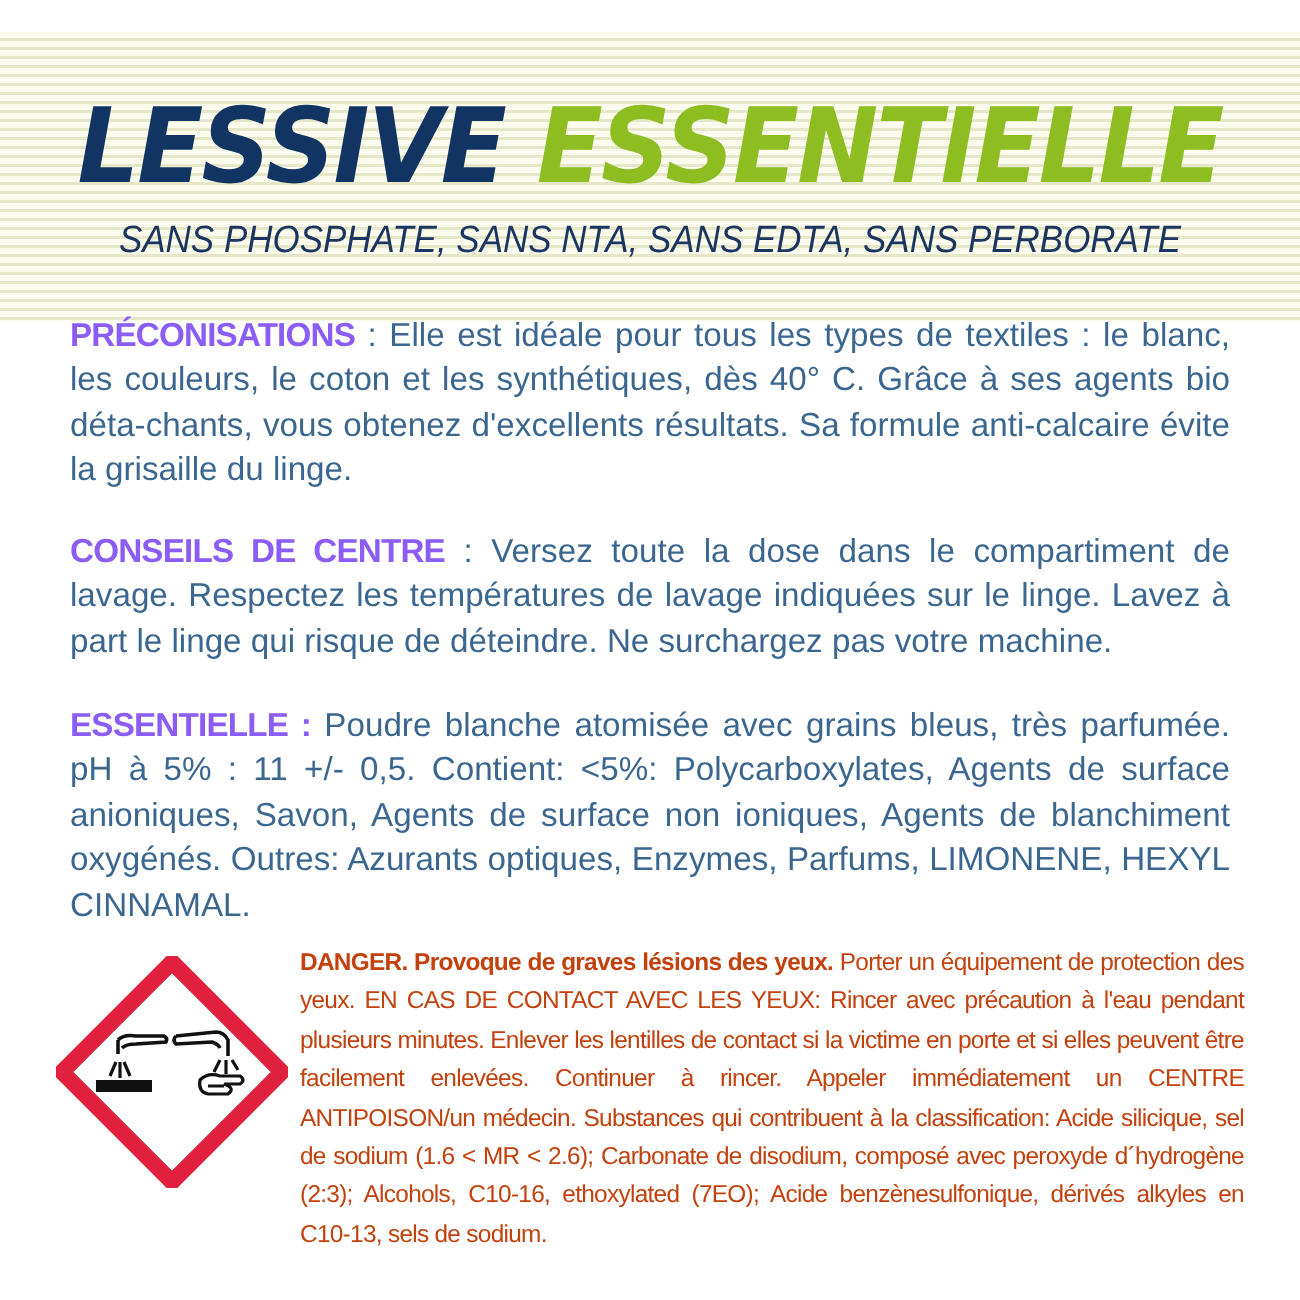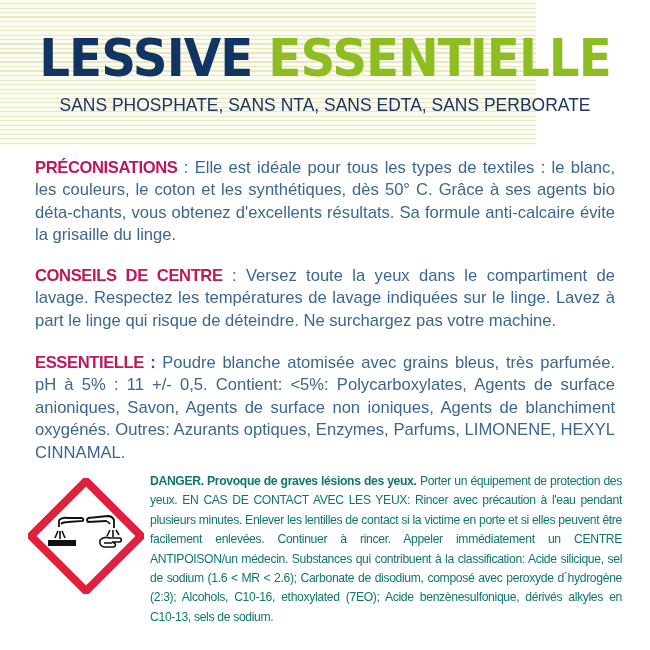--- a/index.html
+++ b/index.html
@@ -3,22 +3,23 @@
 <meta charset="utf-8">
 <style>
   html, body { margin: 0; padding: 0; }
   body {
     width: 650px; height: 650px; overflow: hidden;
     background: #ffffff;
     font-family: "Liberation Sans", "DejaVu Sans", sans-serif;
     position: relative;
   }
   .header {
-    position: absolute; left: 0; top: 0; width: 536px; height: 145px;
+    position: absolute; left: 0; top: 16px; width: 650px; height: 145px;
     background: repeating-linear-gradient(to bottom, #fbfbee 0px, #fbfbee 3px, #e6e6c8 3px, #e6e6c8 4.5px);
+    font-style: italic;
   }
   .title {
     position: absolute; left: 0; top: 30px; width: 650px; text-align: center;
     font-family: "DejaVu Sans", sans-serif; font-weight: bold;
     font-size: 52px; line-height: 56px; letter-spacing: -1px;
     transform: scaleX(0.93); transform-origin: center;
     white-space: nowrap;
   }
   .title .t1 { color: #123462; }
   .title .t2 { color: #8ebd22; }
@@ -26,52 +27,52 @@
     position: absolute; left: 0; top: 94px; width: 650px; text-align: center;
     font-family: "Liberation Sans", sans-serif; font-size: 19px; line-height: 22px;
     color: #1b3560; white-space: nowrap;
     transform: scaleX(0.92); transform-origin: center;
   }
   .section {
     position: absolute; left: 35px; width: 580px;
     font-family: "Liberation Sans", sans-serif; font-size: 16.6px; line-height: 22.4px;
     color: #3b6690; text-align: justify; text-align-last: left;
   }
-  .section .lbl { color: #be185d; font-weight: bold; letter-spacing: -0.4px; }
+  .section .lbl { color: #8b5cf6; font-weight: bold; letter-spacing: -0.4px; }
   #sec1 { top: 157px; }
   #sec2 { top: 265px; }
   #sec3 { top: 352px; }
   .pictogram {
     position: absolute; left: 28px; top: 478px; width: 116px; height: 116px;
   }
   .danger {
     position: absolute; left: 150px; top: 472px; width: 472px;
     font-family: "Liberation Sans", sans-serif; font-size: 12.2px; line-height: 19.4px;
-    color: #0f766e; text-align: justify; text-align-last: left;
+    color: #c2410c; text-align: justify; text-align-last: left;
     letter-spacing: -0.35px;
   }
   .danger .strong { font-weight: bold; }
 </style>
 </head>
 <body>
 
 <div class="header">
   <div class="title">
     <span class="t1">LESSIVE</span>
     <span class="t2">ESSENTIELLE</span>
   </div>
   <div class="subtitle">SANS PHOSPHATE, SANS NTA, SANS EDTA, SANS PERBORATE</div>
 </div>
 
 <div class="section" id="sec1">
-  <span class="lbl">PRÉCONISATIONS</span><span> : Elle est idéale pour tous les types de textiles : le blanc, les couleurs, le coton et les synthétiques, dès 50° C. Grâce à ses agents bio déta-chants, vous obtenez d'excellents résultats. Sa formule anti-calcaire évite la grisaille du linge.</span>
+  <span class="lbl">PRÉCONISATIONS</span><span> : Elle est idéale pour tous les types de textiles : le blanc, les couleurs, le coton et les synthétiques, dès 40° C. Grâce à ses agents bio déta-chants, vous obtenez d'excellents résultats. Sa formule anti-calcaire évite la grisaille du linge.</span>
 </div>
 
 <div class="section" id="sec2">
-  <span class="lbl">CONSEILS DE CENTRE</span><span> : Versez toute la yeux dans le compartiment de lavage. Respectez les températures de lavage indiquées sur le linge. Lavez à part le linge qui risque de déteindre. Ne surchargez pas votre machine.</span>
+  <span class="lbl">CONSEILS DE CENTRE</span><span> : Versez toute la dose dans le compartiment de lavage. Respectez les températures de lavage indiquées sur le linge. Lavez à part le linge qui risque de déteindre. Ne surchargez pas votre machine.</span>
 </div>
 
 <div class="section" id="sec3">
   <span class="lbl">ESSENTIELLE :</span><span> Poudre blanche atomisée avec grains bleus, très parfumée. pH à 5% : 11 +/- 0,5. Contient: &lt;5%: Polycarboxylates, Agents de surface anioniques, Savon, Agents de surface non ioniques, Agents de blanchiment oxygénés. Outres: Azurants optiques, Enzymes, Parfums, LIMONENE, HEXYL CINNAMAL.</span>
 </div>
 
 <div class="pictogram">
   <svg width="116" height="116" viewBox="0 0 116 116">
     <polygon points="58,3 113,58 58,113 3,58" fill="#ffffff" stroke="#e0203c" stroke-width="8" stroke-linejoin="miter"></polygon>
 

